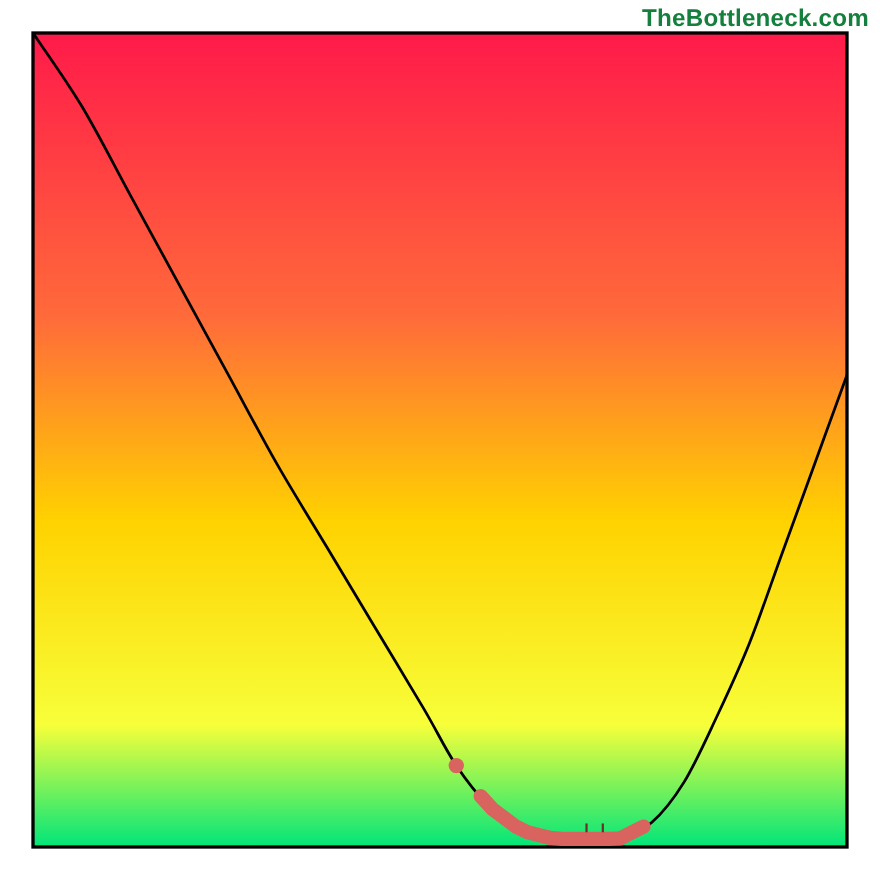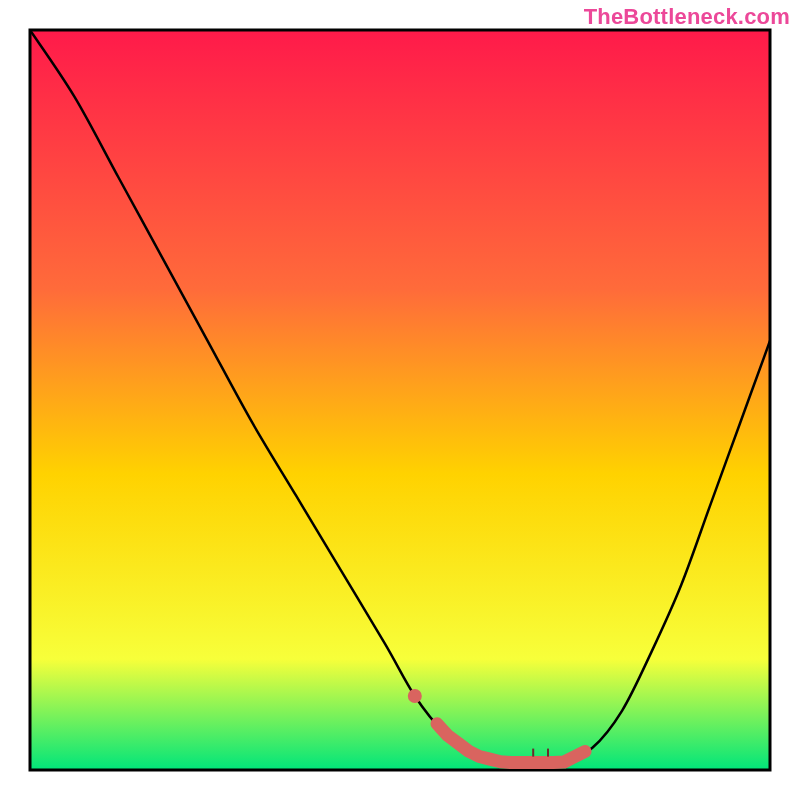--- a/index.html
+++ b/index.html
@@ -14,21 +14,21 @@
     position: relative;
     width: 800px;
     height: 800px;
   }
   .watermark {
     position: absolute;
     top: 4px;
     right: 10px;
     font-size: 22px;
     font-weight: 600;
-    color: #ec4899;
+    color: #15803d;
     letter-spacing: 0.2px;
   }
   svg {
     position: absolute;
     left: 0;
     top: 0;
   }
 </style>
 </head>
 <body>

